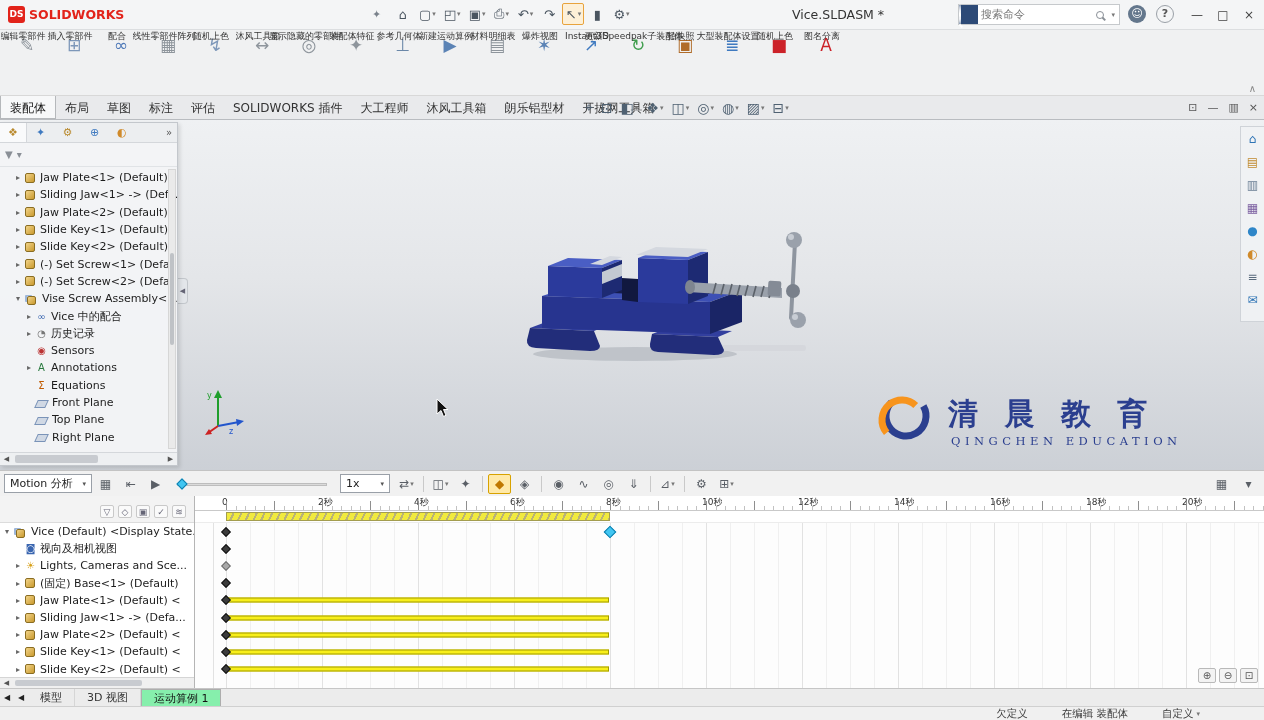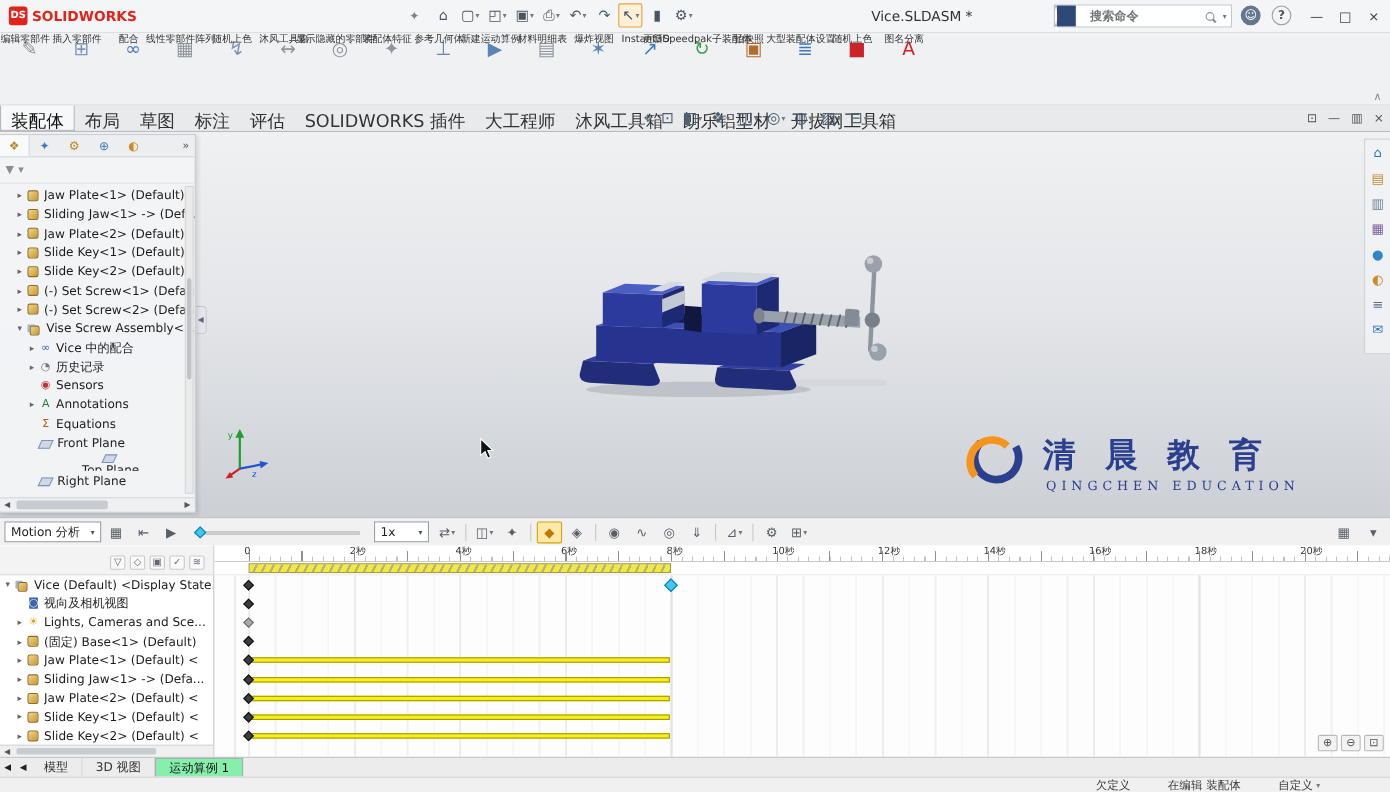--- a/index.html
+++ b/index.html
@@ -19,38 +19,38 @@
   .qbtn.sel{border-color:#e8a33d;background:#fdf0d8;}
   .qg{pointer-events:none;}
   .qcaret{font-size:7px;color:#777;margin-left:1px;}
   .doc-title{position:absolute;left:792px;top:7px;font-size:12.5px;color:#333;}
   .search{position:absolute;left:958px;top:4px;width:162px;height:21px;background:#fff;border:1px solid #c6c9cc;display:flex;align-items:center;}
   .search-scope{width:19px;height:19px;background:#2d4a77;flex:none;}
   .magw{width:8px;height:8px;border:1.5px solid #fff;border-radius:50%;position:relative;margin:4px auto 0;}
   .magw::after{content:"";position:absolute;width:4px;height:1.5px;background:#fff;transform:rotate(45deg);right:-3px;bottom:-2px;}
   .magg{width:8px;height:8px;border:1.5px solid #8a9097;border-radius:50%;position:relative;margin-right:7px;flex:none;}
   .magg::after{content:"";position:absolute;width:4px;height:1.5px;background:#8a9097;transform:rotate(45deg);right:-3px;bottom:-2px;}
-  .search input{flex:1;min-width:0;border:none;outline:none;font-size:11px;color:#666;padding:0 13px;background:transparent;font-family:inherit;font-weight:bold;}
+  .search input{flex:1;min-width:0;border:none;outline:none;font-size:11px;color:#666;padding:0 3px;background:transparent;font-family:inherit;}
   .scaret{font-size:7px;color:#777;margin-right:4px;}
   .avatar{position:absolute;left:1128px;top:5px;width:18px;height:18px;border-radius:50%;background:#64778c;color:#fff;font-size:11px;text-align:center;line-height:18px;}
   .help{position:absolute;left:1156px;top:5px;width:18px;height:18px;border-radius:50%;border:1px solid #9aa0a7;color:#555;font-size:11px;text-align:center;line-height:16px;font-weight:bold;}
   .winctl{position:absolute;right:2px;top:0;display:flex;height:29px;}
   .wbtn{width:26px;display:flex;align-items:center;justify-content:center;font-size:12px;color:#444;}
 
   
   .ribbon{position:absolute;top:30px;left:0;right:0;height:66px;background:#f0f1f2;border-bottom:1px solid #d8d8d8;display:flex;align-items:flex-start;padding:3px 4px 0;gap:1px;z-index:9;}
   .rbtn{width:46px;display:flex;flex-direction:column;align-items:center;padding-top:1px;border-radius:2px;}
   .rglyph{height:23px;font-size:17px;line-height:23px;}
   .rlabel{font-size:9px;line-height:10px;color:#555;text-align:right;word-break:break-all;max-height:31px;overflow:hidden;}
   .rcollapse{position:absolute;right:8px;bottom:3px;font-size:10px;color:#888;}
 
   
   .tabsrow{position:absolute;top:96px;left:0;right:0;height:24px;background:#e9eaec;border-bottom:1px solid #b9bcc0;z-index:9;}
   .cmtabs{display:flex;height:100%;align-items:stretch;}
-  .cmtab{padding:4px 9px 8px;font-size:16px;color:#333;}
+  .cmtab{padding:4px 9px 8px;font-size:12px;color:#333;}
   .cmtab.active{background:#f7f8f9;border:1px solid #b5b8bb;border-top:none;color:#111;}
   .viewtb{position:absolute;left:585px;top:0;height:100%;display:flex;align-items:center;gap:8px;}
   .vbtn{display:flex;align-items:center;gap:1px;color:#4f6172;font-size:14px;}
   .vcaret{font-size:7px;color:#777;}
   .mdictl{position:absolute;right:6px;top:0;height:100%;display:flex;align-items:center;gap:10px;color:#555;font-size:11px;}
 
   
   .viewport{position:absolute;top:120px;left:0;right:0;height:350px;background:linear-gradient(180deg,#eff1f3 0%,#e4e6e9 45%,#ccd0d6 100%);overflow:hidden;}
   .wm-svg text{font-family:"DejaVu Serif","Liberation Serif",serif;}
 
@@ -486,21 +486,21 @@
       <div class="trow" style="padding-left: 24px;">
         <span class="arr"></span>
         <span class="tico g" style="color: rgb(192, 90, 0);">Σ</span>
         <span class="tlabel">Equations</span>
       </div>
       <div class="trow" style="padding-left: 24px;">
         <span class="arr"></span>
         <span class="tico plane"></span>
         <span class="tlabel">Front Plane</span>
       </div>
-      <div class="trow" style="padding-left: 24px; flex-direction: column;">
+      <div class="trow" style="padding-left: 24px;">
         <span class="arr"></span>
         <span class="tico plane"></span>
         <span class="tlabel">Top Plane</span>
       </div>
       <div class="trow" style="padding-left: 24px;">
         <span class="arr"></span>
         <span class="tico plane"></span>
         <span class="tlabel">Right Plane</span>
       </div>
     </div>

